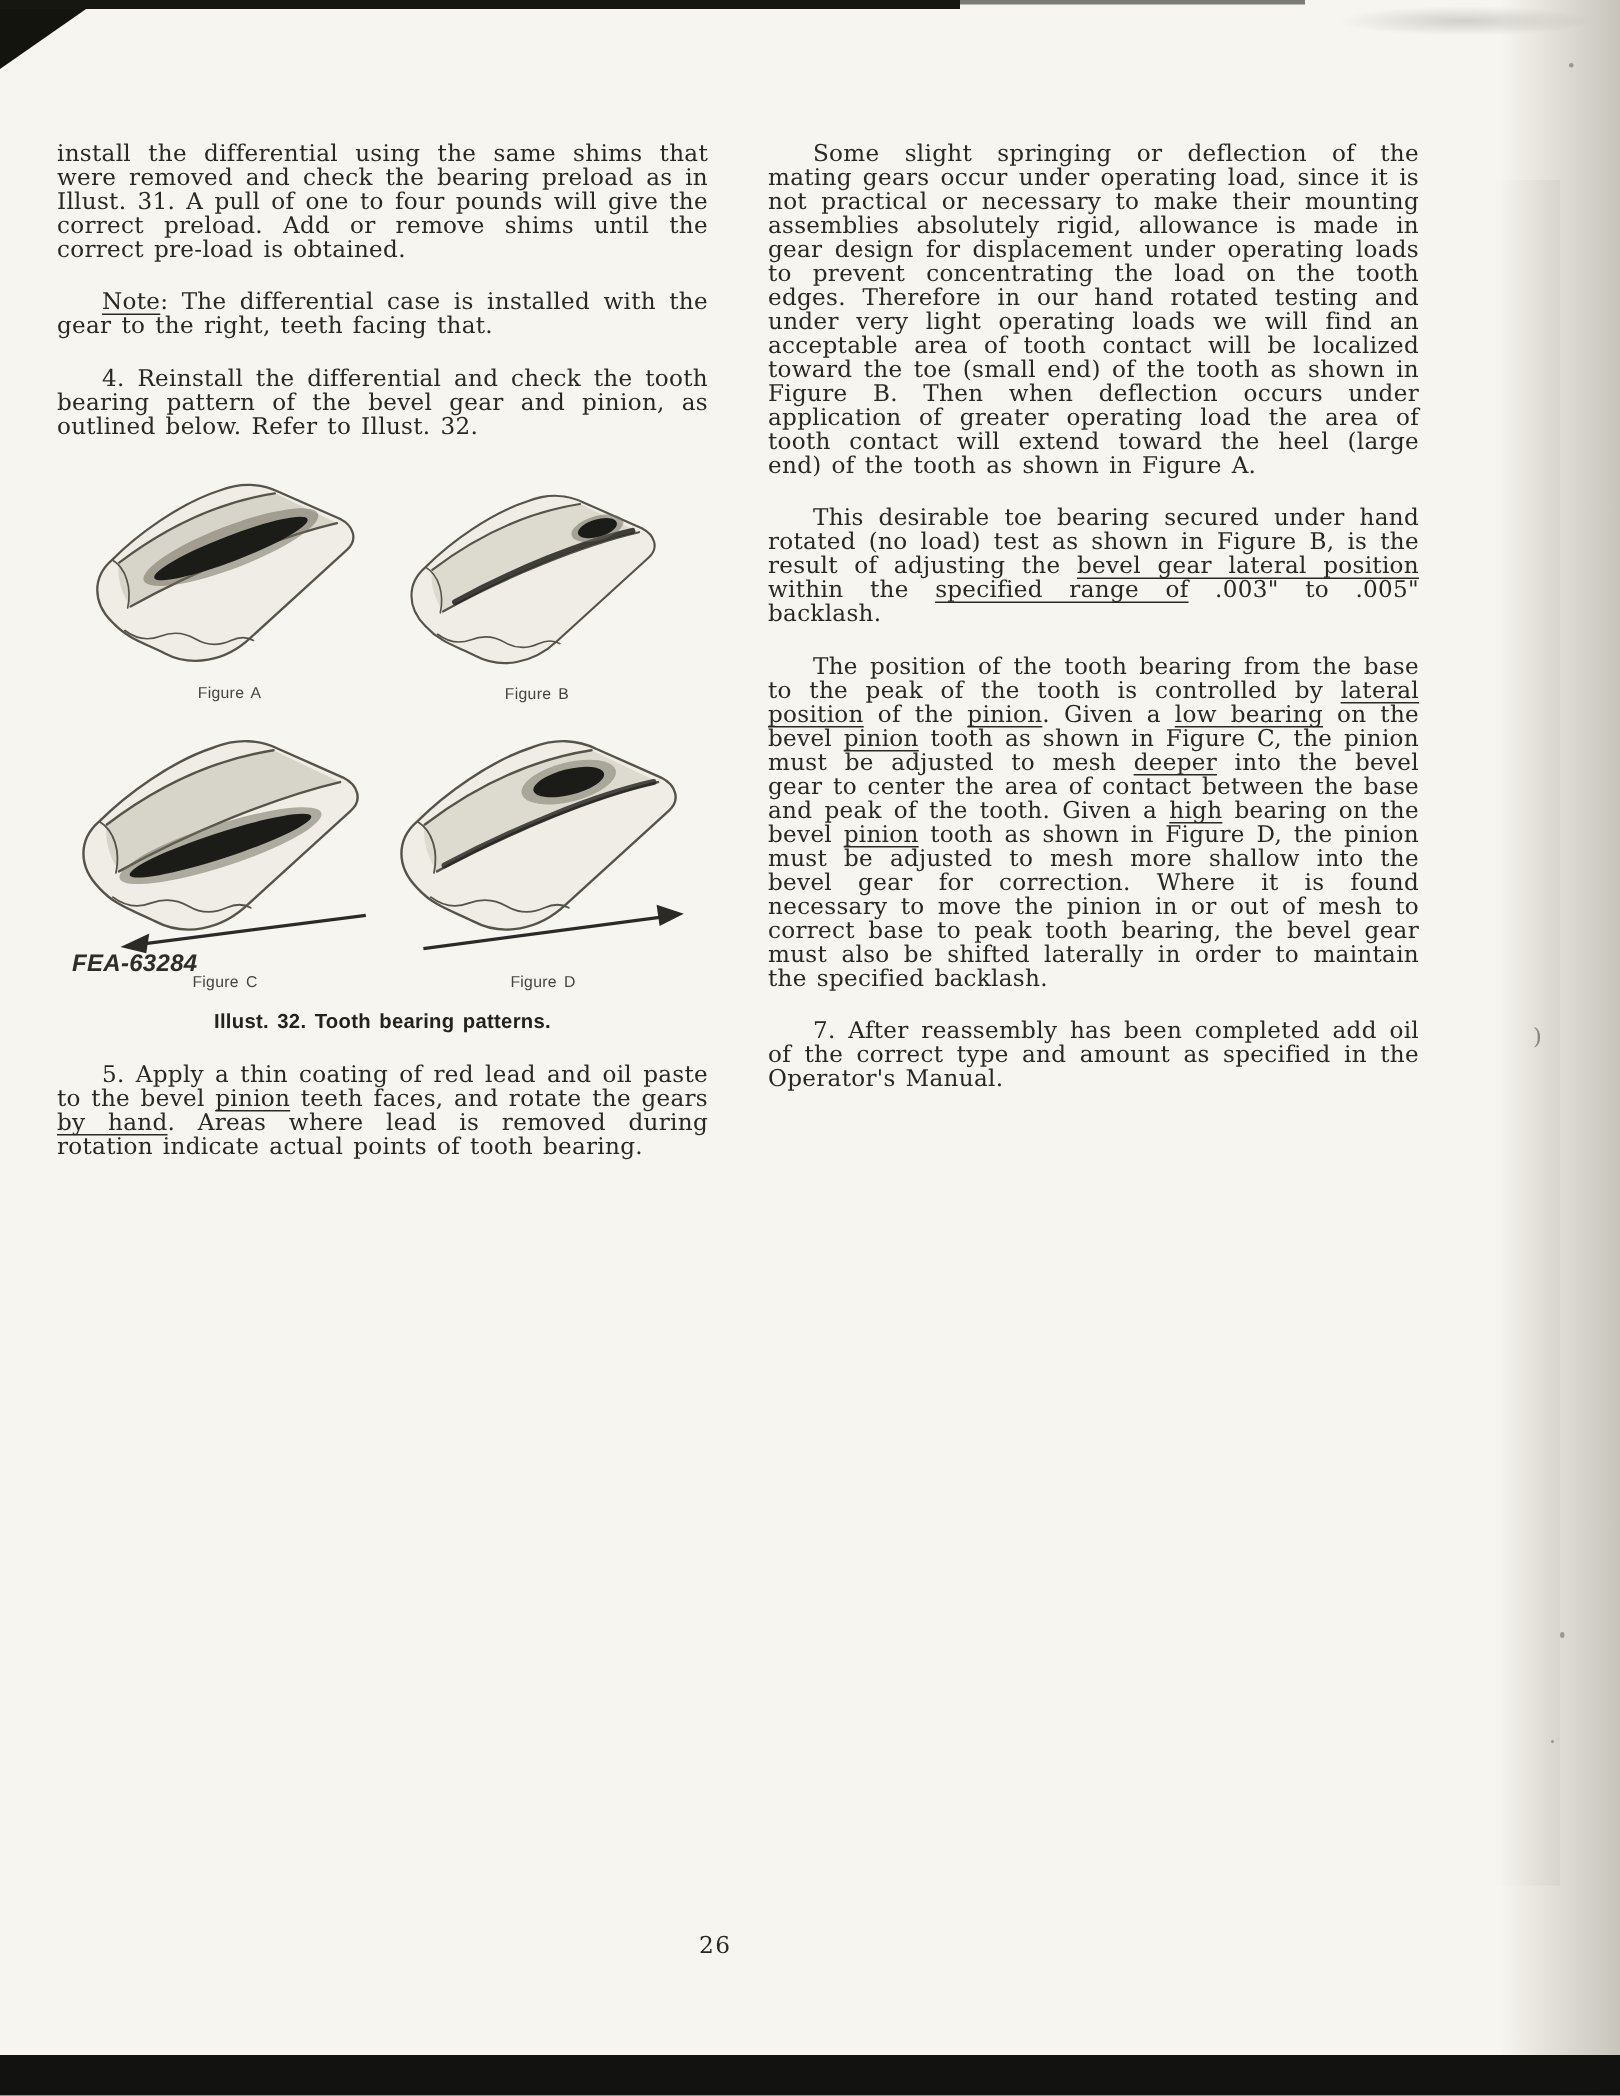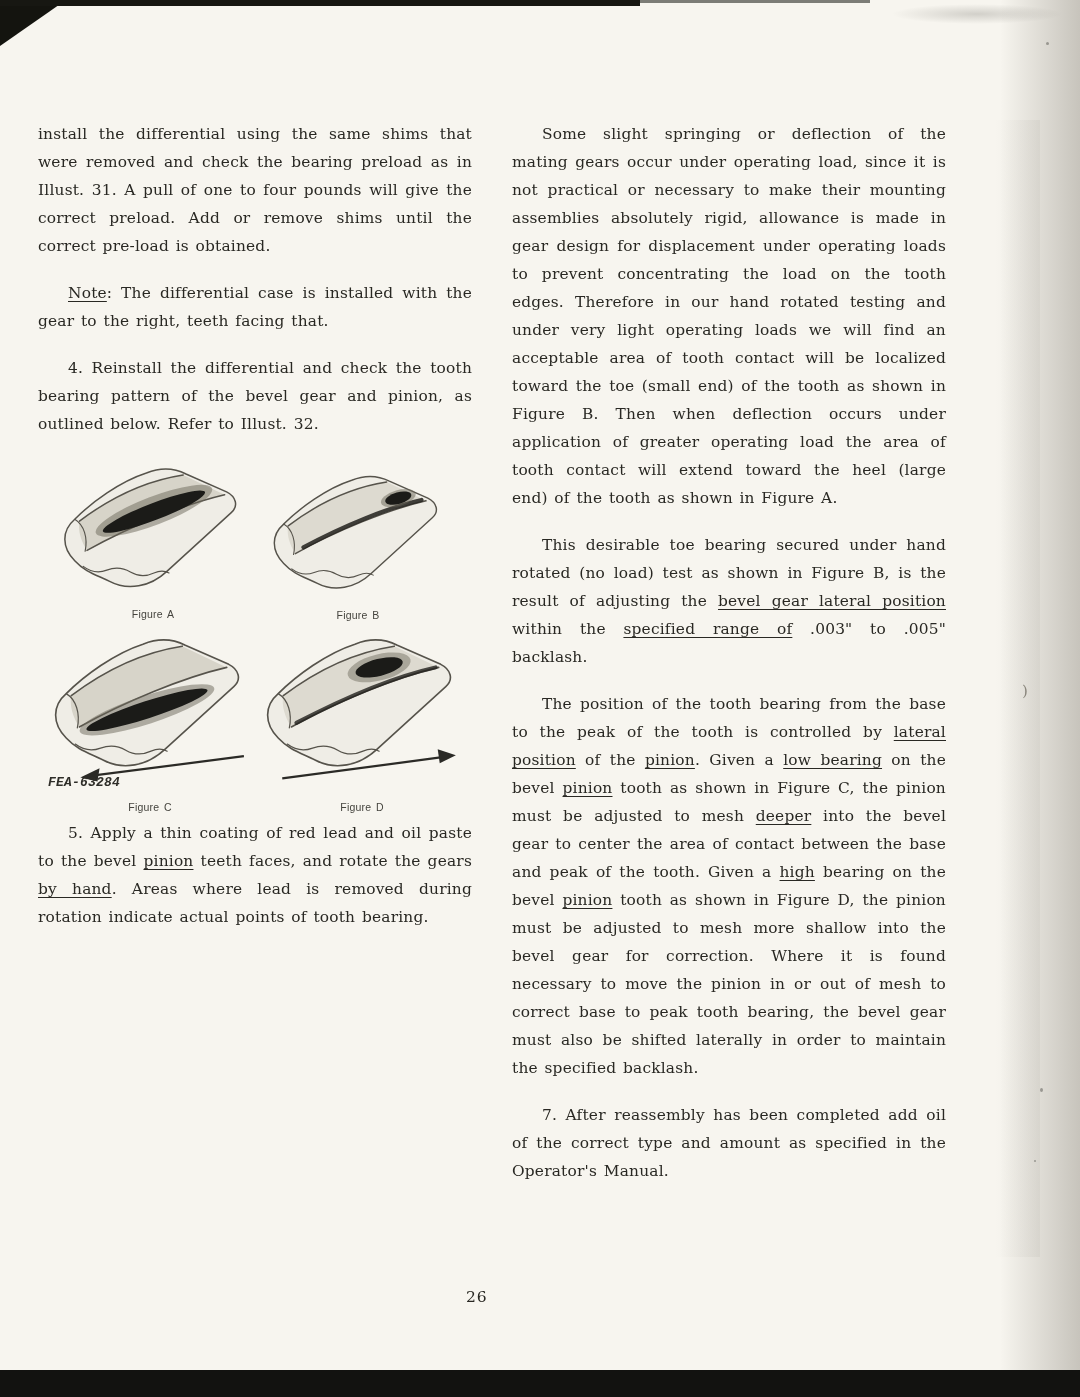--- a/index.html
+++ b/index.html
@@ -16,38 +16,38 @@
   .top-smudge{position:absolute;right:18px;top:4px;width:170px;height:20px;border-radius:50%;
     background:radial-gradient(closest-side,rgba(40,38,30,.18),rgba(40,38,30,0));}
   .bottom-bar{position:absolute;left:0;bottom:0;width:100%;height:27px;background:#121210;}
   .right-shade{position:absolute;right:0;top:0;bottom:0;width:80px;
     background:linear-gradient(to left,rgba(88,82,70,.30),rgba(88,82,70,0));}
   .mid-streak{position:absolute;right:40px;top:120px;bottom:140px;width:46px;
     background:linear-gradient(to left,rgba(60,56,46,.05),rgba(60,56,46,0));}
   .speck{position:absolute;border-radius:50%;background:rgba(30,28,22,.35);}
   .paren-artifact{position:absolute;left:1022px;top:682px;color:#8a867c;font-size:15px;}
   
-  .col{position:absolute;top:120px;width:434px;font-size:15.4px;line-height:28px;
+  .col{position:absolute;top:94px;width:434px;font-size:15.4px;line-height:16px;
     letter-spacing:.2px;word-spacing:1.6px;text-align:justify;}
   .col-left{left:38px;}
   .col-right{left:512px;}
   p.para{margin:0 0 19px 0;}
   .indent{text-indent:30px;}
   .u{text-decoration:underline;text-underline-offset:2.5px;}
   
   .illustration{position:relative;height:350px;margin:4px 0 12px 0;}
   .fig{position:absolute;text-align:center;}
   .figA{left:16px;top:0;width:198px;}
   .figB{left:226px;top:8px;width:188px;}
   .figC{left:6px;top:170px;width:212px;}
   .figD{left:218px;top:170px;width:212px;}
   .fig svg{display:block;width:100%;height:auto;}
   .figlabel{font-family:"Liberation Sans",sans-serif;font-size:10.5px;color:#45443e;margin-top:2px;}
-  .illcode{position:absolute;left:10px;bottom:10px;font-family:Liberation Mono, monospace;
-    font-style:italic;font-weight:bold;font-size:13px;color:#2e2d28;}
+  .illcode{position:absolute;left:10px;bottom:10px;font-family:Liberation Sans, sans-serif;
+    font-style:italic;font-weight:bold;font-size:16px;color:#2e2d28;}
   .caption{font-family:"Liberation Sans",sans-serif;font-weight:bold;font-size:13.5px;
     text-align:center;color:#23221e;margin:0 0 24px 0;letter-spacing:.2px;text-indent:0;}
   .page-number{position:absolute;left:466px;top:1288px;font-size:15.5px;letter-spacing:1px;}
 </style>
 </head>
 <body>
 
 <div class="page">
 
   <div class="corner-tl"></div>
@@ -146,20 +146,21 @@
             <path d="M26,150 L192,128" stroke="#2b2a26" stroke-width="2.2" fill="none"></path>
             <polygon points="198,127 180,121 182,135" fill="#2b2a26"></polygon>
           </g>
         </svg>
         <div class="figlabel">Figure D</div>
       </div>
 
       <div class="illcode">FEA-63284</div>
     </div>
 
+    <p class="para caption">Illust. 32.  Tooth bearing patterns.</p>
 
     <p class="para indent"><span>5.  Apply a thin coating of red lead and oil paste to the bevel </span><span class="u">pinion</span><span> teeth faces, and rotate the gears </span><span class="u">by hand</span><span>.  Areas where lead is removed during rotation indicate actual points of tooth bearing.</span></p>
   </div>
 
   <div class="col col-right">
     <p class="para indent">
       <span>Some slight springing or deflection of the mating gears occur under operating load, since it is not practical or necessary to make their mounting assemblies absolutely rigid, allowance is made in gear design for displacement under operating loads to prevent concentrating the load on the tooth edges.  Therefore in our hand rotated testing and under very light operating loads we will find an acceptable area of tooth contact will be localized toward the toe (small end) of the tooth as shown in Figure B.  Then when deflection occurs under application of greater operating load the area of tooth contact will extend toward the heel (large end) of the tooth as shown in Figure A.</span>
     </p>
 
     <p class="para indent"><span>This desirable toe bearing secured under hand rotated (no load) test as shown in Figure B, is the result of adjusting the </span><span class="u">bevel gear lateral position</span><span> within the </span><span class="u">specified range of</span><span> .003" to .005" backlash.</span></p>

